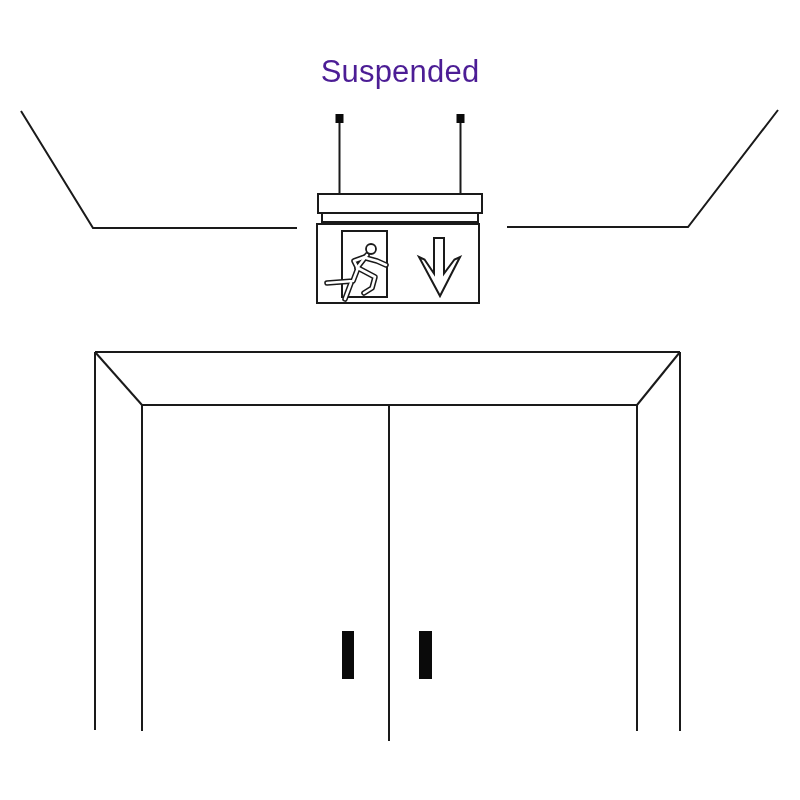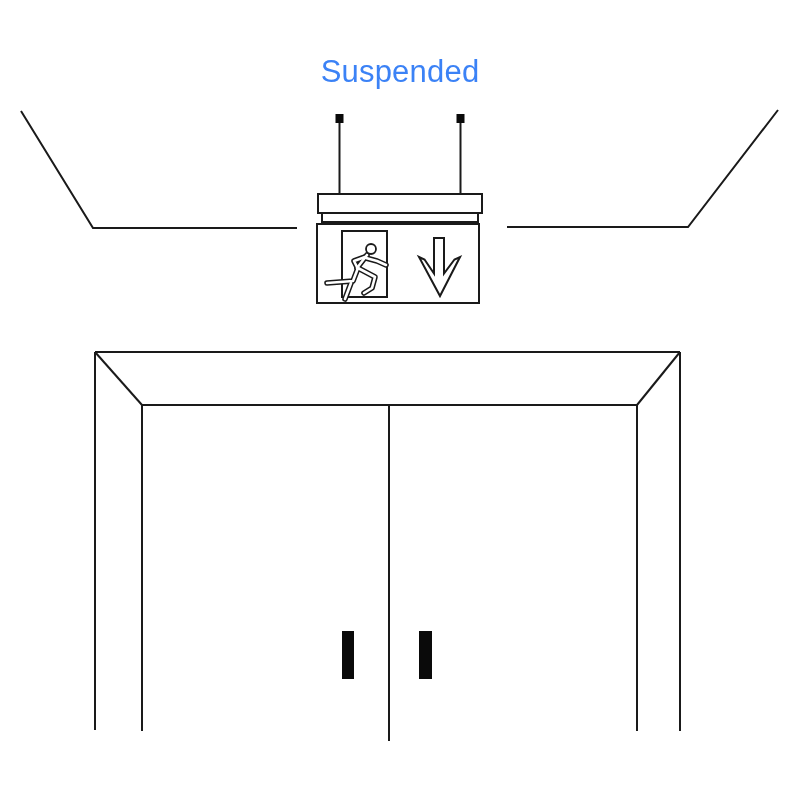--- a/index.html
+++ b/index.html
@@ -15,21 +15,21 @@
     overflow: hidden;
     font-family: "Liberation Sans", "DejaVu Sans", sans-serif;
   }
   #diagram-title {
     position: absolute;
     top: 54px;
     left: 0;
     width: 100%;
     text-align: center;
     font-size: 31px;
-    color: #3b82f6;
+    color: #4c1d95;
     letter-spacing: 0.2px;
   }
   #line-art {
     position: absolute;
     top: 0;
     left: 0;
   }
   .ln {
     stroke: #1a1a1a;
     fill: none;

